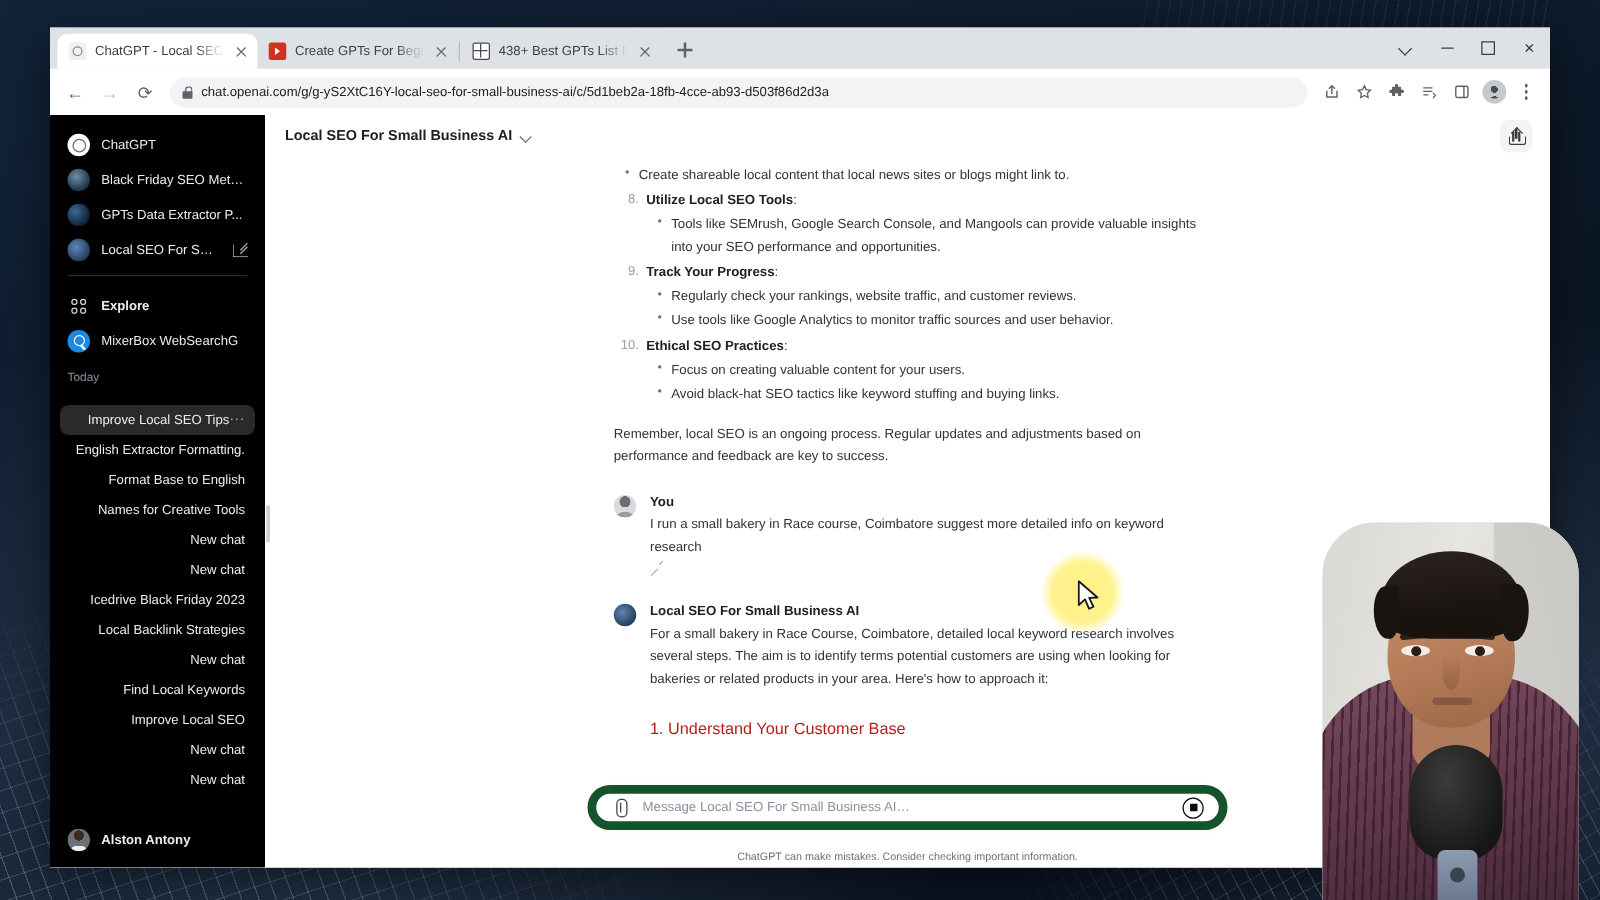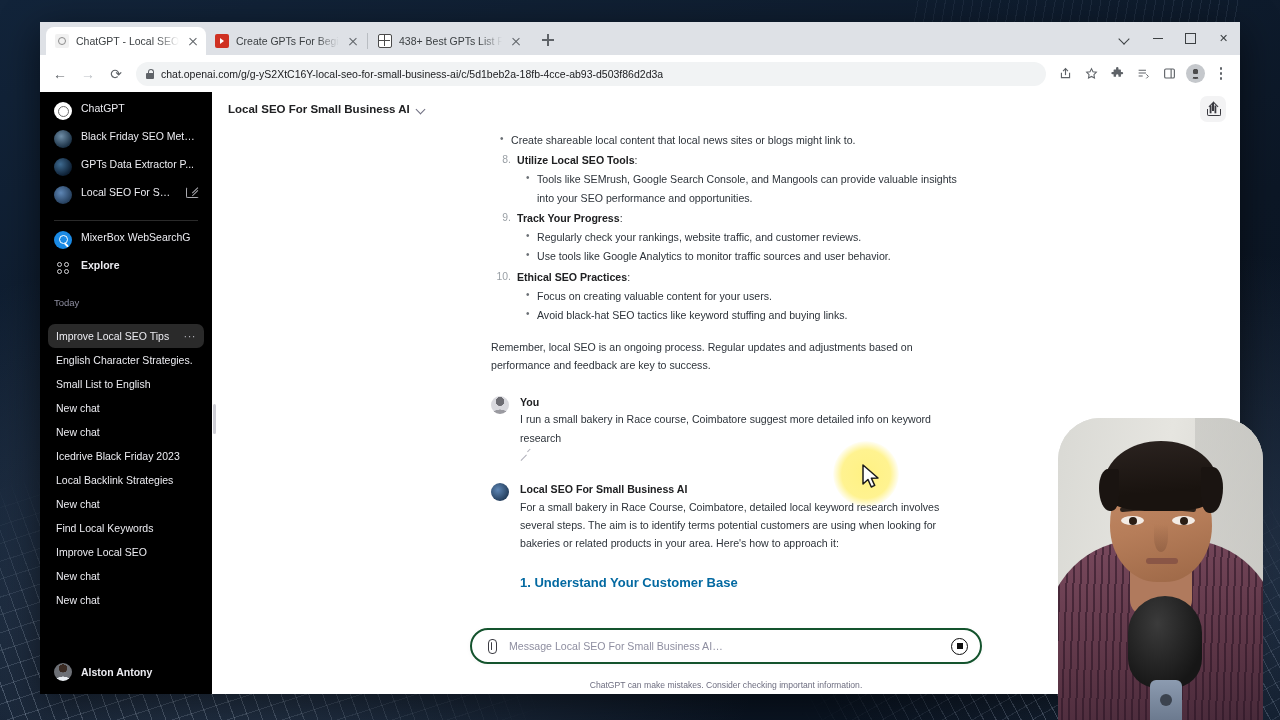--- a/index.html
+++ b/index.html
@@ -186,21 +186,21 @@
   
   .page { flex: 1 1 auto; display: flex; min-height: 0; background: #fff; }
 
   
   .sidebar {
     width: 172px; flex: 0 0 172px; background: #000000; color: #ececf1;
     display: flex; flex-direction: column; padding: 6px 0 0 0; overflow: hidden;
   }
   .gpt-list { padding: 4px 8px 0 8px; }
   .gpt-item {
-    display: flex; align-items: flex-start; gap: 9px; height: 28px;
+    display: flex; align-items: center; gap: 9px; height: 28px;
     padding: 0 6px; border-radius: 7px; font-size: 10.5px; cursor: pointer;
     color: #ececf1; white-space: nowrap; position: relative;
   }
   .gpt-ico {
     width: 18px; height: 18px; flex: 0 0 18px; border-radius: 50%;
     display:flex;align-items:center;justify-content:center; overflow:hidden;
   }
   .ico-chatgpt { background:#fff; position:relative; }
   .ico-chatgpt::after {
     content:""; position:absolute; inset:3.5px; border:1.5px solid #6b6b6b;
@@ -232,21 +232,21 @@
     box-shadow: -2px 2px 0 0 #c9c9cf;
   }
   .side-div { height:1px; background:#2a2a2a; margin: 6px 14px; }
   .explore-ico { width:18px;height:18px;flex:0 0 18px;display:grid;
     grid-template-columns:1fr 1fr; grid-template-rows:1fr 1fr; gap:2px; padding:3px; }
   .explore-ico i { border:1.1px solid #d4d4d8; border-radius:50%; display:block; }
 
   .today-hdr {
     font-size: 9.5px; color: #8e8ea0; padding: 10px 14px 4px 14px; font-weight: 400;
   }
-  .chat-list { padding: 12px 8px 6px 8px; overflow: hidden; flex: 1 1 auto; }
+  .chat-list { padding: 12px 8px 6px 8px; overflow: hidden; flex: 1 1 auto; text-align: right; }
   .chat-item {
     display:flex; align-items:center; height: 24px; padding: 0 8px; border-radius: 7px;
     font-size: 10.5px; color: #ececf1; white-space: nowrap; overflow: hidden;
     cursor: pointer; margin-bottom: 0px;
   }
   .chat-item.active { background: #2a2a2a; }
   .chat-item .ci-label { flex:1 1 auto; overflow:hidden; text-overflow:ellipsis; }
   .ci-dots { color:#b4b4bb; font-size: 11px; letter-spacing:0.5px; line-height:1; }
 
   .side-foot { padding: 4px 8px 8px 8px; text-align: center; }
@@ -337,28 +337,28 @@
   .msg-text { font-size: 10.6px; color:#2d333a; line-height: 1.72; margin-top: 1px; }
   .pencil { width: 12px; height: 12px; margin-top: 3px; position: relative; cursor:pointer; opacity:.55; }
   .pencil::before {
     content:""; position:absolute; left:1px; bottom:0.5px; width:8px;height:1.3px;
     background:#6e6e80; transform: rotate(-45deg); transform-origin: left center;
   }
   .pencil::after {
     content:""; position:absolute; left:7.2px; top:0.4px; width:3.6px;height:1.3px;
     background:#6e6e80; transform: rotate(-45deg);
   }
-  h3.sec { font-size: 13px; font-weight: bold; color:#0369a1; margin-top: 20px; }
+  h3.sec { font-size: 13px; font-weight: normal; color:#b91c1c; margin-top: 20px; }
 
   
   .composer-wrap {
     flex: 0 0 auto; background: #fff; padding: 6px 0 4px 0; position:relative; z-index:3;
   }
   .composer {
-    max-width: 512px; margin: 16px auto; height: 36px; border: 2px solid #14532d;
+    max-width: 512px; margin: 16px auto; height: 36px; border: 7px solid #14532d;
     border-radius: 18px; display: flex; align-items: center; padding: 0 12px 0 13px;
     gap: 10px; box-shadow: 0 1px 5px rgba(0,0,0,.04);
   }
   .clip { width: 14px; height: 15px; flex:0 0 14px; position: relative; cursor:pointer; }
   .clip::before {
     content:""; position:absolute; left: 3px; top: 0.5px; width: 7px; height: 13px;
     border: 1.4px solid #3c3c43; border-radius: 4px;
   }
   .clip::after {
     content:""; position:absolute; left: 5.6px; top: 3px; width: 1.4px; height: 8px;
@@ -595,47 +595,50 @@
           <div class="gpt-item">
             <span class="gpt-ico ico-loc"></span>
             <span class="gpt-label">Local SEO For Small B...</span>
             <span class="edit-ico"></span>
           </div>
         </div>
 
         <div class="side-div"></div>
 
         <div class="gpt-list">
-          <div class="gpt-item">
-            <span class="gpt-ico ico-mix"></span>
-            <span class="gpt-label">MixerBox WebSearchG</span>
-          </div>
           <div class="gpt-item">
             <span class="explore-ico">
                 <i></i>
                 <i></i>
                 <i></i>
                 <i></i>
               </span>
             <span class="gpt-label" style="font-weight:bold">Explore</span>
           </div>
+          <div class="gpt-item">
+            <span class="gpt-ico ico-mix"></span>
+            <span class="gpt-label">MixerBox WebSearchG</span>
+          </div>
         </div>
 
         <div class="today-hdr">Today</div>
 
         <div class="chat-list">
           <div class="chat-item active">
             <span class="ci-label">Improve Local SEO Tips</span>
             <span class="ci-dots">···</span>
           </div>
           <div class="chat-item">
-            <span class="ci-label">English Character Strategies.</span>
-          </div>
-          <div class="chat-item">
-            <span class="ci-label">Small List to English</span>
+            <span class="ci-label">English Extractor Formatting.</span>
+          </div>
+          <div class="chat-item">
+            <span class="ci-label">Format Base to English</span>
+          </div>
+          <div class="chat-item">
+            <span class="ci-label">Names for Creative Tools</span>
           </div>
           <div class="chat-item">
             <span class="ci-label">New chat</span>
           </div>
           <div class="chat-item">
             <span class="ci-label">New chat</span>
           </div>
           <div class="chat-item">
             <span class="ci-label">Icedrive Black Friday 2023</span>
           </div>

